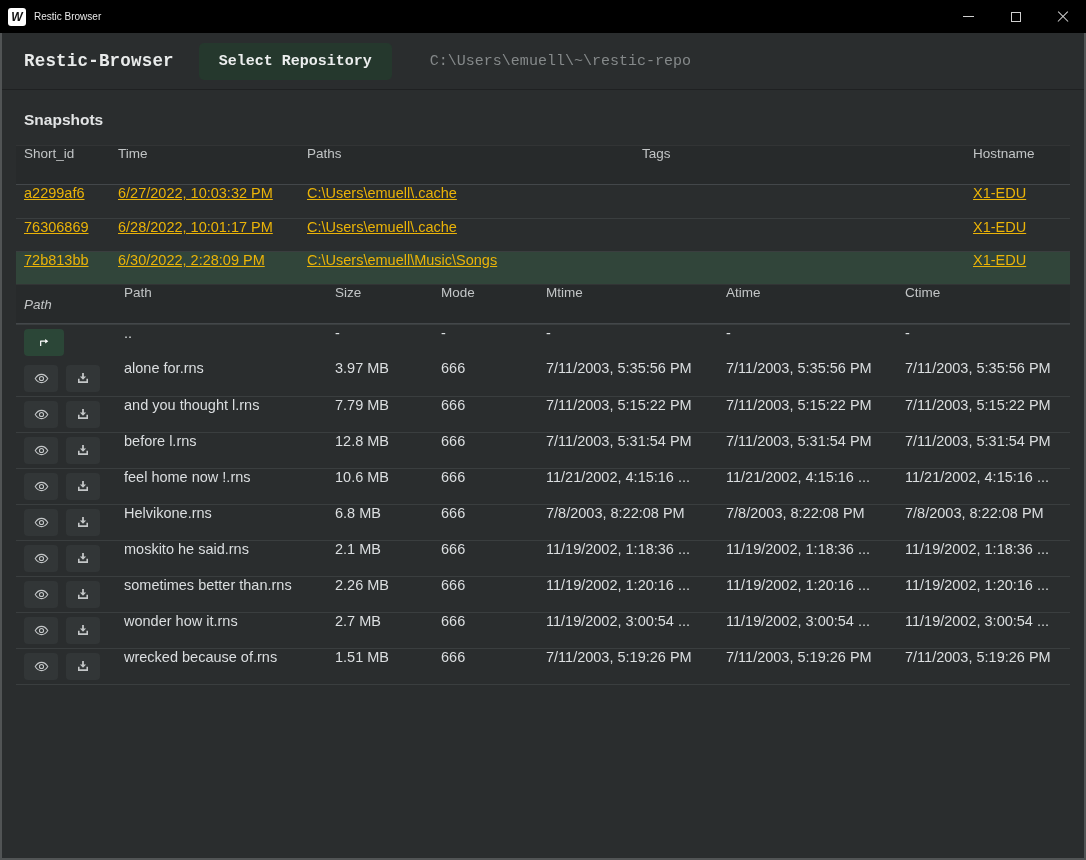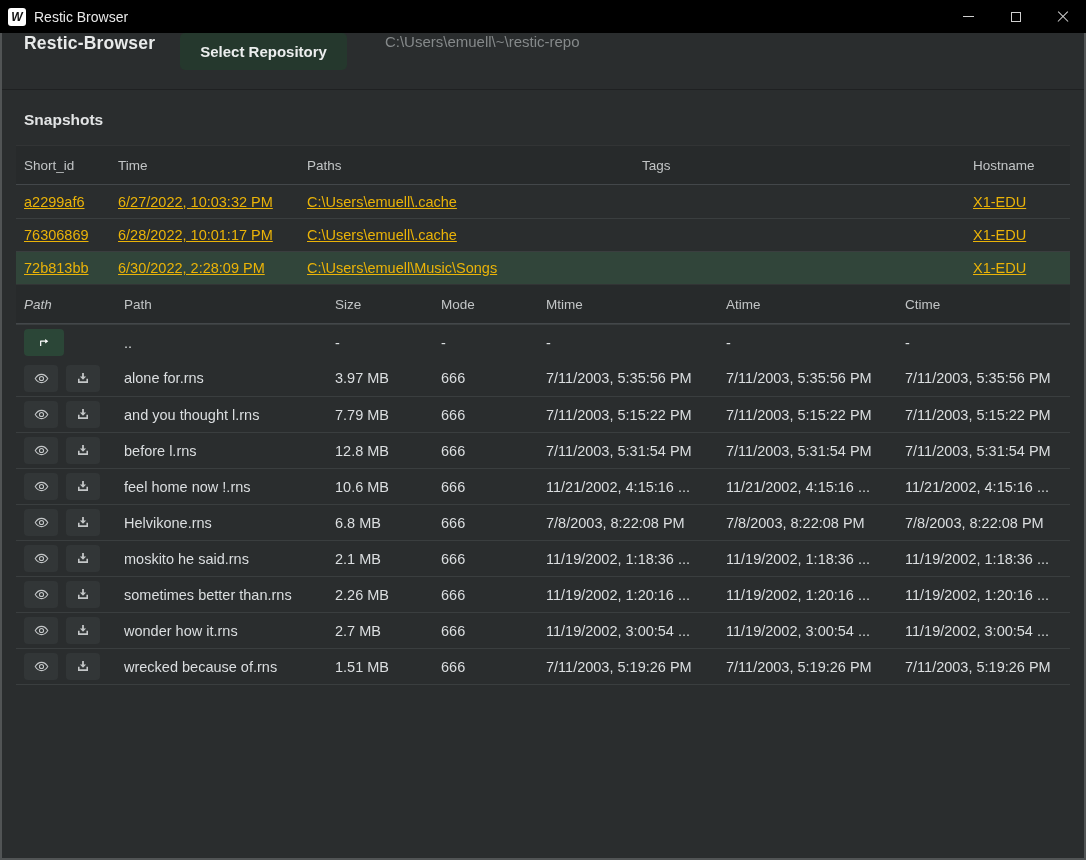--- a/index.html
+++ b/index.html
@@ -12,51 +12,52 @@
   
   .titlebar {
     height:33px; background:#000; display:flex; align-items:center;
     padding-left:8px;
   }
   .app-icon {
     width:18px; height:18px; background:#fff; border-radius:3px;
     display:flex; align-items:center; justify-content:center;
     font-weight:bold; font-size:12px; color:#111; font-style:italic;
   }
-  .win-title { font-size:14px; color:#e8e8e8; margin-left:8px; flex:1; }
+  .win-title { font-size:10px; color:#e8e8e8; margin-left:8px; flex:1; }
   .win-controls { display:flex; height:100%; }
   .win-btn { width:47px; height:100%; display:flex; align-items:center; justify-content:center; cursor:pointer; }
   .min-glyph { width:11px; height:1.5px; background:#cfcfcf; }
   .max-glyph { width:10px; height:10px; border:1.2px solid #cfcfcf; }
   .close-glyph { position:relative; width:12px; height:12px; }
   .close-glyph::before,.close-glyph::after{
     content:""; position:absolute; left:-1px; top:5px; width:14px; height:1.4px; background:#d6d6d6;
   }
   .close-glyph::before{ transform:rotate(45deg);} .close-glyph::after{ transform:rotate(-45deg);}
 
   .frame { border:2px solid #515455; border-top:none; height:827px; }
 
   
   .header {
-    height:57px; display:flex; align-items:flex-start; padding:0 22px;
+    height:57px; display:flex; align-items:center; padding:0 22px;
     border-bottom:1px solid rgba(0,0,0,0.25);
+    font-family:Liberation Mono, monospace;
   }
   .page-title { font-size:17.5px; font-weight:bold; color:#e8eaea; letter-spacing:.2px; }
   .select-repo-btn {
     margin-left:25px; background:#25382d; color:#eceeee; border:none; cursor:pointer;
     font-family:inherit; font-size:15px; font-weight:bold; padding:10px 20px; border-radius:5px;
   }
   .repo-path { margin-left:38px; font-size:15px; color:#85898a; }
 
   
   .section-title { font-size:15.5px; font-weight:bold; color:#e2e4e5; padding:21px 22px 16px; }
 
   
   .table { margin:0 14px; }
-  .trow { display:flex; align-items:center; }
+  .trow { display:flex; }
   .thead {
     height:40px; font-size:13.5px; color:#c2c5c6;
     border-top:1px solid rgba(255,255,255,0.05);
     border-bottom:1px solid #43474a;
     background:rgba(0,0,0,0.05);
   }
   .cell { padding-left:8px; white-space:nowrap; overflow:hidden; }
   .snap-row { height:33px; font-size:14.5px; color:#eab308; cursor:pointer;text-decoration:underline; }
   .snap-row + .snap-row { border-top:1px solid #3a3e3f; }
   .snap-row.selected { background:#31453a; }

